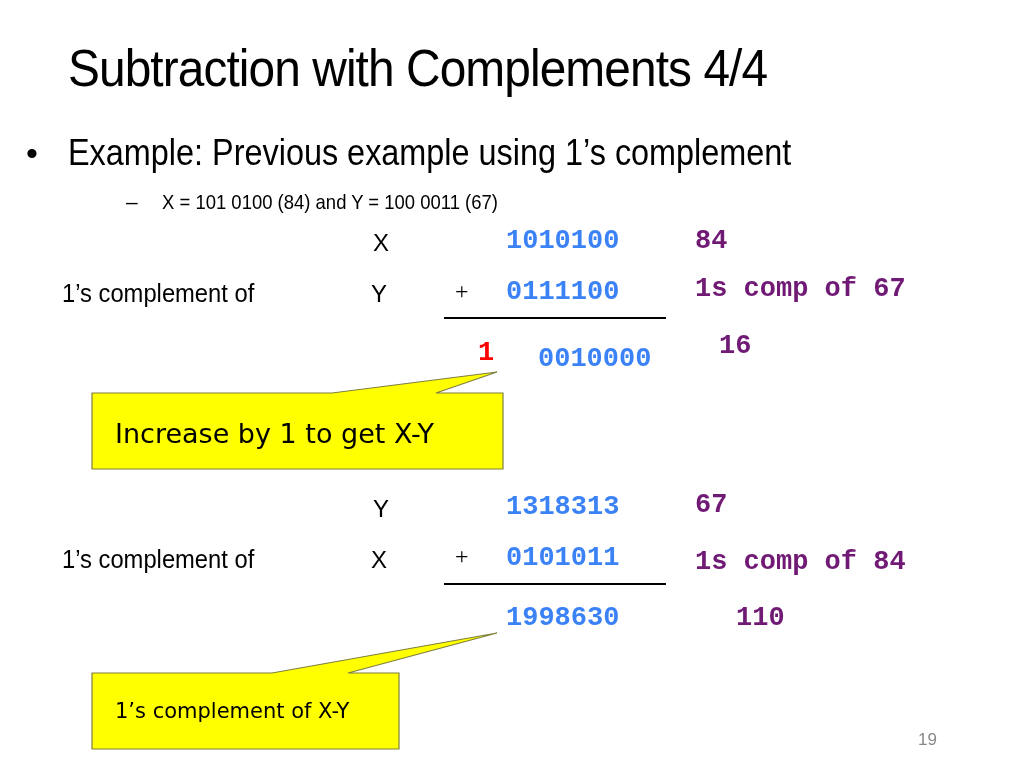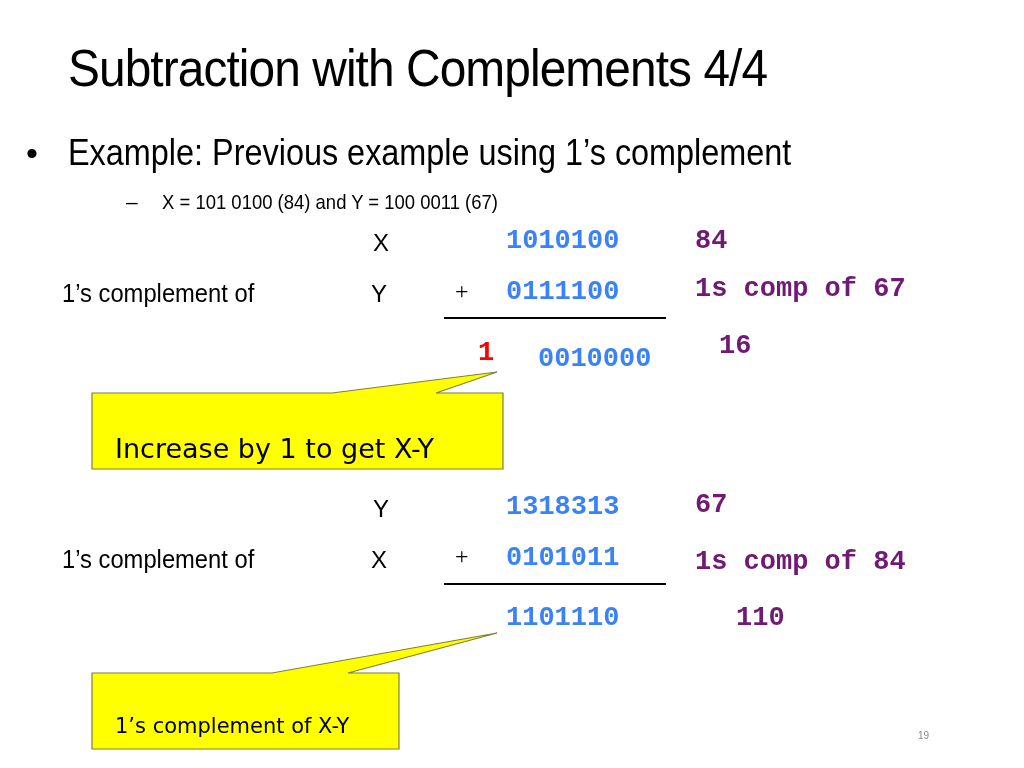--- a/index.html
+++ b/index.html
@@ -14,23 +14,23 @@
     #sub-dash { left: 126px; top: 190px; font-size: 21px; }
     #sub-text { left: 162px; top: 190px; font-size: 21px; transform: scaleX(0.88); transform-origin: left top; }
     .var { font-size: 24px; }
     .plus { font-family: "Liberation Serif", serif; font-size: 24px; }
     .bin { font-size: 27px; color: #3b82f6; font-weight: bold; letter-spacing: 0px; }
     .note { font-size: 27px; color: #701a75; font-weight: bold; }
     .carry { color: #ff0000; font-weight: bold; font-size: 27px; }
     .rule { position: absolute; height: 1.5px; background: #000; }
     .rowlabel { font-size: 25px; transform: scaleX(0.95); transform-origin: left top; }
     #callouts { position: absolute; left: 0; top: 0; }
-    .callout-text { font-size: 27px; margin-top: 15px; }
+    .callout-text { font-size: 27px; }
     .callout-text.small { font-size: 21px; }
-    #page-num { left: 918px; top: 730px; font-size: 10px; color: #888888; }
+    #page-num { left: 918px; top: 730px; font-size: 17px; color: #888888; }
   </style>
 </head>
 <body>
 
 <div>
 
   <div id="title" class="abs sans">Subtraction with Complements 4/4</div>
 
   <div id="bullet-dot" class="abs sans">•</div>
   <div id="bullet-text" class="abs sans">Example: Previous example using 1’s complement</div>
@@ -69,20 +69,20 @@
     <div class="abs mono note" style="left:695px; top:490px;">67</div>
 
     <div class="abs sans rowlabel" style="left:62px; top:545px;">1’s complement of</div>
     <div class="abs sans var" style="left:371px; top:546px;">X</div>
     <div class="abs plus" style="left:455px; top:543px;">+</div>
     <div class="abs mono bin" style="left:506px; top:543px;">0101011</div>
     <div class="abs mono note" style="left:695px; top:547px;">1s comp of 84</div>
 
     <div class="rule" style="left:444px; top:583px; width:222px;"></div>
 
-    <div class="abs mono bin" style="left:506px; top:603px;">1101110</div>
+    <div class="abs mono bin" style="left:506px; top:603px;">1998630</div>
     <div class="abs mono note" style="left:736px; top:603px;">110</div>
 
     <div class="abs comic callout-text small" style="left:115px; top:699px;">1’s complement of X-Y</div>
   </div>
 
   <div id="page-num" class="abs sans">19</div>
 </div>
 
 </body></html>

